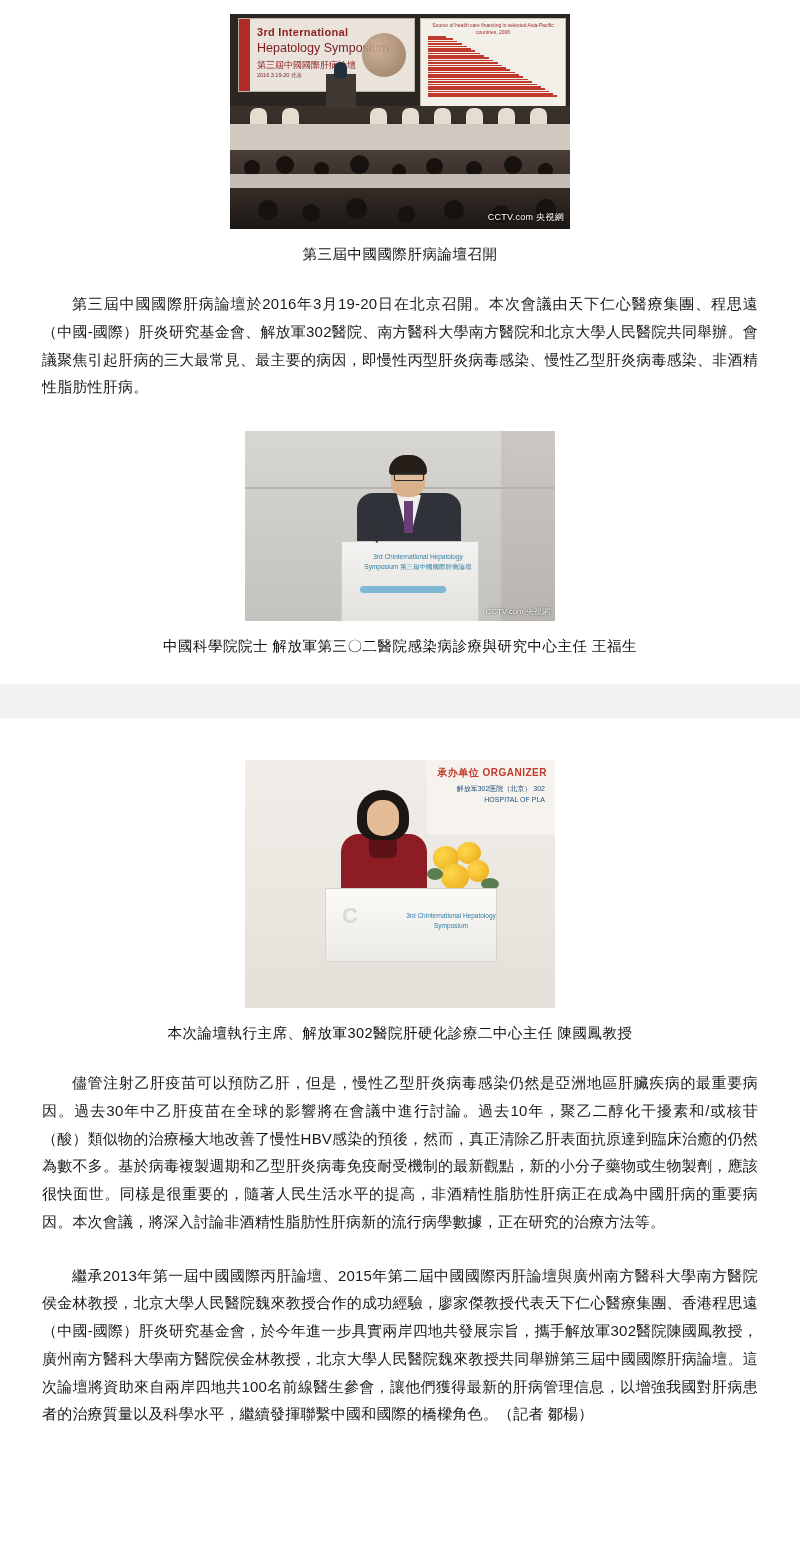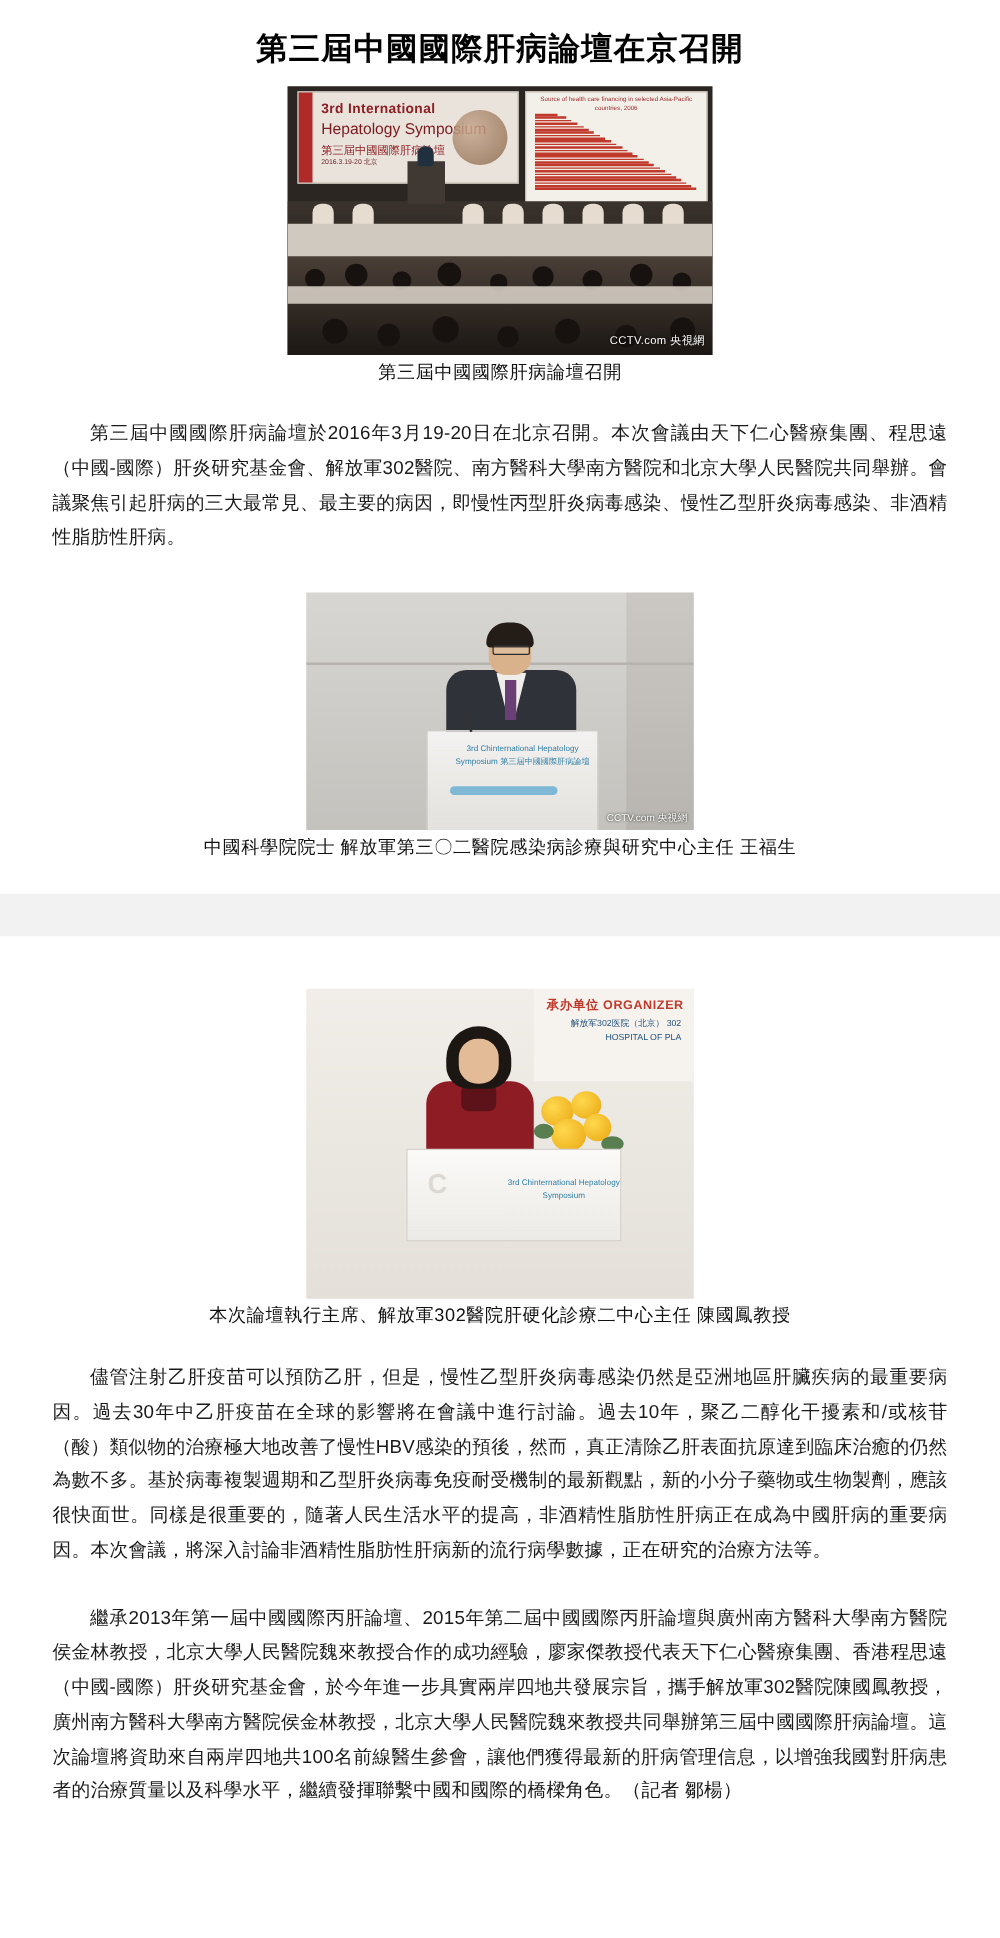--- a/index.html
+++ b/index.html
@@ -34,21 +34,21 @@
     letter-spacing: 0.5px;
   }
   .figure {
     text-align: center;
     margin-top: 14px;
   }
   .caption {
     text-align: center;
     font-size: 14.5px;
     color: #111;
-    margin-top: 4px;
+    margin-top: 16px;
     letter-spacing: 0.5px;
   }
   .body-text {
     font-size: 15px;
     line-height: 1.85;
     color: #1a1a1a;
     margin: 26px 42px 0 42px;
     text-align: justify;
     text-indent: 2em;
     letter-spacing: 0.2px;
@@ -309,21 +309,20 @@
   .p3-pod-c {
     position: absolute; left: 16px; top: 14px;
     font-size: 22px; color: #dcd8d2; font-weight: bold;
   }
 </style>
 </head>
 <body>
 
 <div class="page">
 
-  <h1 class="headline">第三屆中國國際肝病論壇在京召開</h1>
 
 
   <div class="figure">
     <div class="photo1">
       <div class="p1-screen-left">
         <div class="p1-sl-bar"></div>
         <div class="p1-sl-t1">3rd International</div>
         <div class="p1-sl-t2">Hepatology Symposium</div>
         <div class="p1-sl-t3">第三屆中國國際肝病論壇</div>
         <div class="p1-sl-t4">2016.3.19-20  北京</div>

